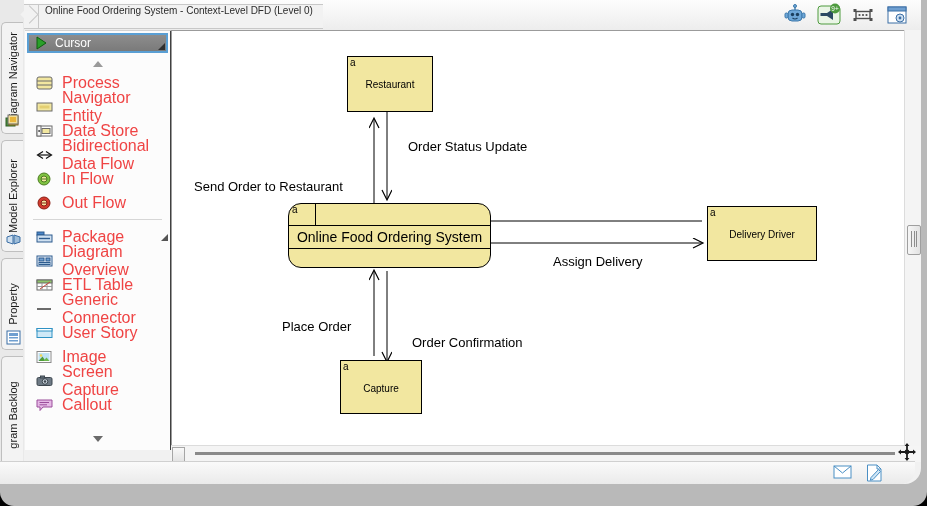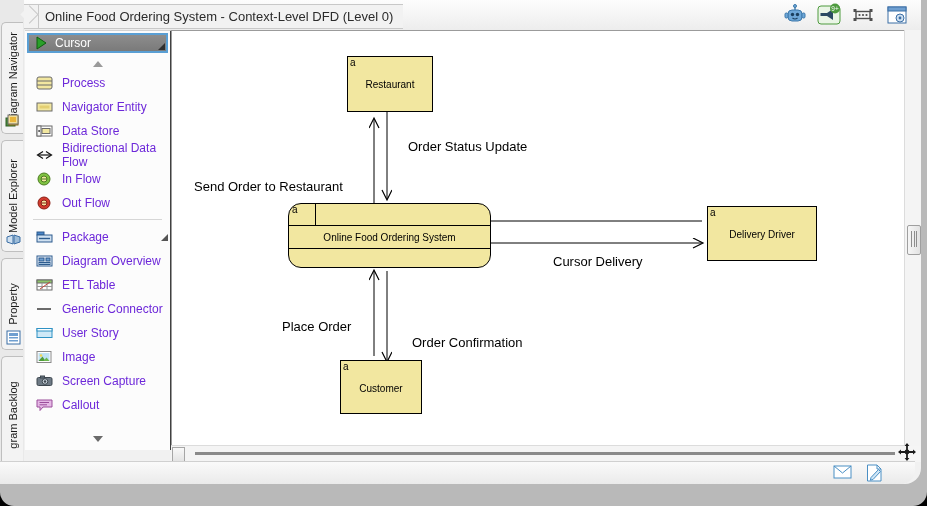--- a/index.html
+++ b/index.html
@@ -29,21 +29,21 @@
   #vdown{position:absolute;left:6px;top:470px;width:0;height:0;
          border-left:5px solid transparent;border-right:5px solid transparent;
          border-top:6px solid #4a4a4a;}
 
   
   #titlebar{position:absolute;left:24px;top:0;right:0;height:30px;
             background:linear-gradient(#fdfdfd,#ededed);}
   #crumb{position:absolute;left:8px;top:4px;height:23px;
          background:#f2f2f2;border:1px solid #c8c8c8;border-right:none;
          border-radius:3px 0 0 3px;padding:0 10px 0 12px;
-         display:flex;align-items:center;font-size:13px;color:#2b2b2b;}
+         display:flex;align-items:flex-start;font-size:10px;color:#2b2b2b;}
   #crumb-arrow{position:absolute;top:4px;height:23px;width:14px;
          background:#f2f2f2;border:1px solid #c8c8c8;border-left:none;}
   #crumb-arrow:after{content:"";position:absolute;left:-1px;top:3px;
          width:12px;height:12px;border-top:1px solid #c8c8c8;
          border-right:1px solid #c8c8c8;transform:rotate(45deg);background:#f2f2f2;}
   #topicons{position:absolute;right:12px;top:2px;height:26px;
             display:flex;align-items:center;gap:10px;}
   .ticon{width:24px;height:24px;position:relative;cursor:pointer;}
 
   
@@ -59,21 +59,21 @@
   #scroll-up{position:absolute;top:26px;left:0;right:0;height:14px;cursor:pointer;}
   #scroll-up:after{content:"";position:absolute;left:50%;top:4px;margin-left:-5px;
        width:0;height:0;border-left:5px solid transparent;
        border-right:5px solid transparent;border-bottom:6px solid #9a9a9a;}
   #scroll-dn{position:absolute;bottom:4px;left:0;right:0;height:14px;cursor:pointer;}
   #scroll-dn:after{content:"";position:absolute;left:50%;top:4px;margin-left:-5px;
        width:0;height:0;border-left:5px solid transparent;
        border-right:5px solid transparent;border-top:6px solid #6a6a6a;}
   #plist{position:absolute;left:0;right:0;top:40px;bottom:20px;}
   .pitem{height:24px;display:flex;align-items:center;padding-left:10px;
-         font-size:12px;color:#6d28d9;cursor:pointer;}
+         font-size:16px;color:#ef4444;cursor:pointer;}
   .pitem .pico{width:20px;height:16px;margin-right:7px;position:relative;flex:none;}
   .psep{height:1px;background:#d6d6d6;margin:4px 8px 5px 8px;}
   #pkg-corner{position:absolute;right:2px;width:0;height:0;
        border-left:7px solid transparent;border-bottom:7px solid #555;}
 
   
   #canvaswrap{position:absolute;left:171px;top:30px;right:0;bottom:22px;
               background:#f5f5f5;}
   #canvas{position:absolute;left:0;top:0;right:16px;bottom:16px;
           background:#fff;border:1px solid #9b9b9b;overflow:hidden;}
@@ -94,21 +94,21 @@
   .node{position:absolute;background:#f2e7a0;border:1px solid #000;box-sizing:border-box;}
   .node .tag{position:absolute;left:2px;top:1px;font-size:10px;color:#000;line-height:10px;}
   .node .nlabel{position:absolute;left:0;right:0;top:22px;text-align:center;
                 font-size:10px;color:#000;}
   #proc{position:absolute;left:288px;top:203px;width:203px;height:65px;
         background:#f2e7a0;border:1px solid #000;border-radius:13px;box-sizing:border-box;}
   #proc .ptag{position:absolute;left:3px;top:1px;font-size:10px;line-height:10px;}
   #proc .pdiv{position:absolute;left:26px;top:0;width:1px;height:22px;background:#000;}
   #proc .pband{position:absolute;left:0;right:0;top:21px;height:22px;
         border-top:1px solid #000;border-bottom:1px solid #000;
-        display:flex;align-items:center;justify-content:center;font-size:10px;}
+        display:flex;align-items:center;justify-content:center;font-size:14px;}
   .edgelabel{position:absolute;font-size:13px;color:#000;white-space:nowrap;}
 
   
   #statusbar{position:absolute;left:0;right:6px;bottom:0;height:22px;
              background:linear-gradient(#fafafa,#eaeaea);
              border-top:1px solid #d0d0d0;border-radius:0 0 14px 0;}
   #status-icons{position:absolute;right:30px;top:2px;display:flex;gap:14px;}
   .sicon{width:19px;height:17px;position:relative;cursor:pointer;}
 </style>
 </head>
@@ -399,32 +399,32 @@
         <span class="nlabel">Restaurant</span>
       </div>
 
       <div class="node" style="left:535px;top:175px;width:110px;height:55px">
         <span class="tag">a</span>
         <span class="nlabel">Delivery Driver</span>
       </div>
 
       <div class="node" style="left:168px;top:329px;width:82px;height:54px">
         <span class="tag">a</span>
-        <span class="nlabel">Customer</span>
+        <span class="nlabel">Capture</span>
       </div>
 
       <div id="proc" style="left:116px;top:172px">
         <span class="ptag">a</span>
         <span class="pdiv"></span>
         <span class="pband">Online Food Ordering System</span>
       </div>
 
       <span class="edgelabel" style="left:22px;top:148px">Send Order to Restaurant</span>
       <span class="edgelabel" style="left:236px;top:108px">Order Status Update</span>
-      <span class="edgelabel" style="left:381px;top:223px">Cursor Delivery</span>
+      <span class="edgelabel" style="left:381px;top:223px">Assign Delivery</span>
       <span class="edgelabel" style="left:110px;top:288px">Place Order</span>
       <span class="edgelabel" style="left:240px;top:304px">Order Confirmation</span>
     </div>
 
     <div id="vscroll">
       <div id="vthumb">
         <i style="left:3px"></i>
             <i style="left:5.5px"></i>
             <i style="left:8px"></i>
       </div>

